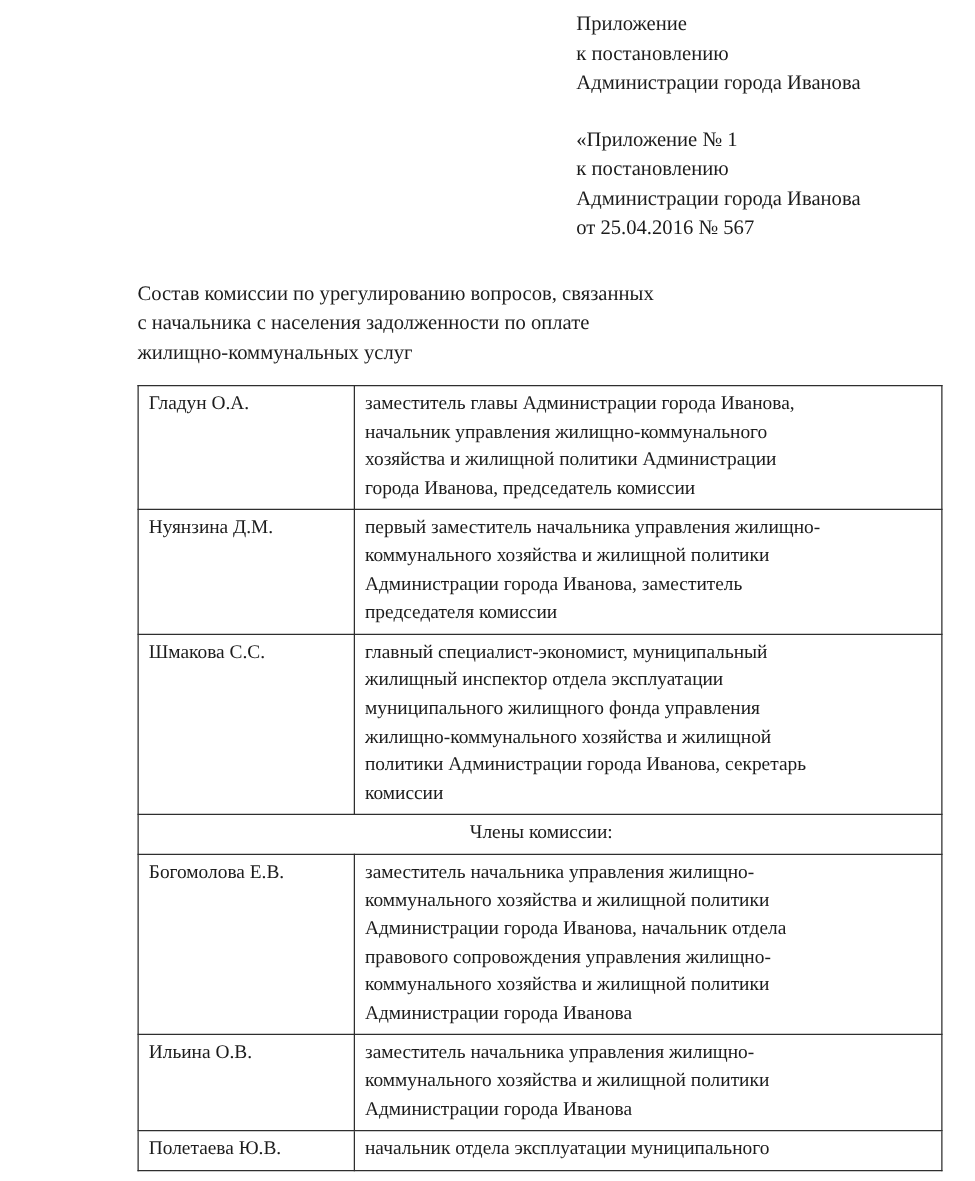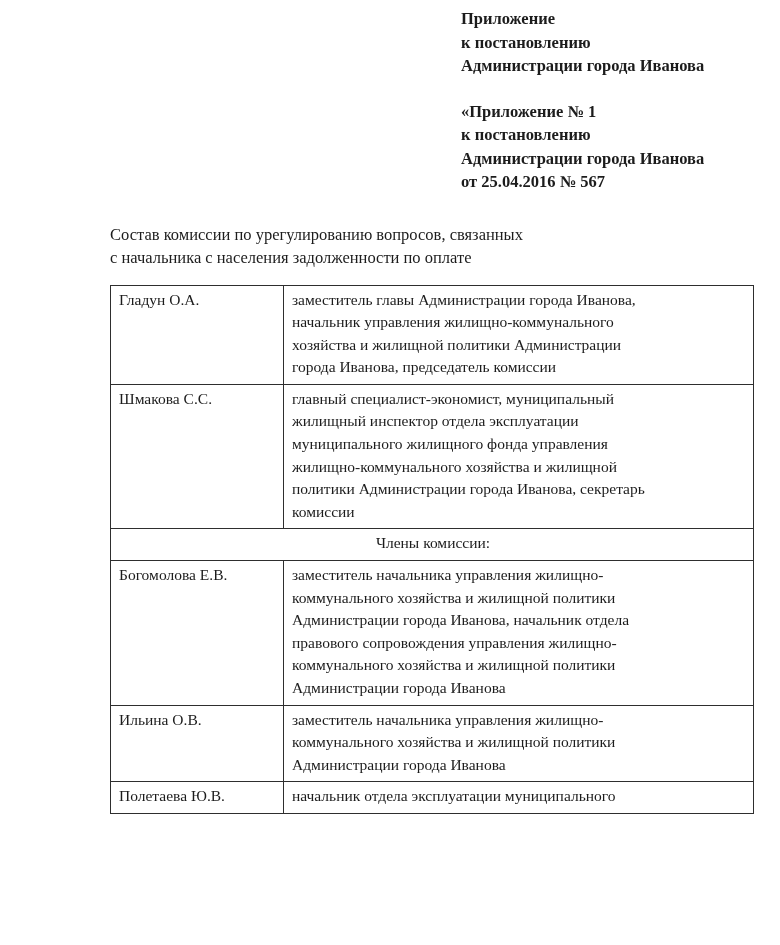--- a/index.html
+++ b/index.html
@@ -30,21 +30,20 @@
   }
   .header-block {
     font-size: 16.5px;
     line-height: 23.5px;
   }
   .header-block + .header-block {
     margin-top: 22px;
   }
   .header-line {
     white-space: nowrap;
-    font-weight: bold;
   }
 
   
   .doc-title {
     margin-top: 29px;
     text-align: left;
     font-size: 16.5px;
     line-height: 23.5px;
     padding-left: 110px;
     padding-right: 56px;
@@ -99,32 +98,42 @@
         <div class="header-line">«Приложение № 1</div>
         <div class="header-line">к постановлению</div>
         <div class="header-line">Администрации города Иванова</div>
         <div class="header-line">от 25.04.2016 № 567</div>
       </div>
     </div>
 
   <div class="doc-title">
       <span class="title-line">Состав комиссии по урегулированию вопросов, связанных</span>
       <span class="title-line">с начальника с населения задолженности по оплате</span>
+      <span class="title-line">жилищно-коммунальных услуг</span>
     </div>
 
   <div class="table-wrap">
     <table class="members">
       <tbody>
           <tr>
             <td class="col-name">Гладун О.А.</td>
             <td class="col-role">
               <span class="role-line">заместитель главы Администрации города Иванова,</span>
               <span class="role-line">начальник управления жилищно-коммунального</span>
               <span class="role-line">хозяйства и жилищной политики Администрации</span>
               <span class="role-line">города Иванова, председатель комиссии</span>
+            </td>
+          </tr>
+          <tr>
+            <td class="col-name">Нуянзина Д.М.</td>
+            <td class="col-role">
+              <span class="role-line">первый заместитель начальника управления жилищно-</span>
+              <span class="role-line">коммунального хозяйства и жилищной политики</span>
+              <span class="role-line">Администрации города Иванова, заместитель</span>
+              <span class="role-line">председателя комиссии</span>
             </td>
           </tr>
           <tr>
             <td class="col-name">Шмакова С.С.</td>
             <td class="col-role">
               <span class="role-line">главный специалист-экономист, муниципальный</span>
               <span class="role-line">жилищный инспектор отдела эксплуатации</span>
               <span class="role-line">муниципального жилищного фонда управления</span>
               <span class="role-line">жилищно-коммунального хозяйства и жилищной</span>
               <span class="role-line">политики Администрации города Иванова, секретарь</span>

